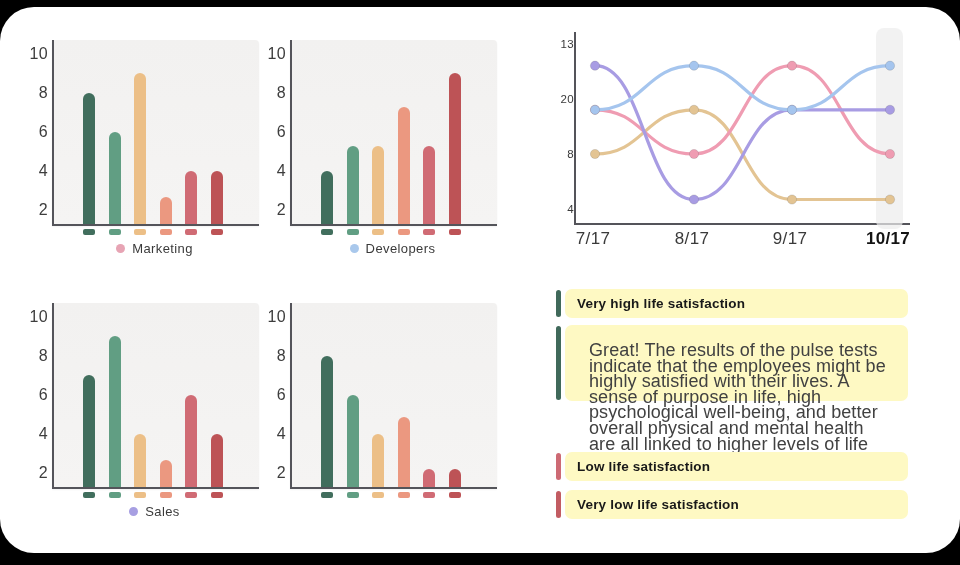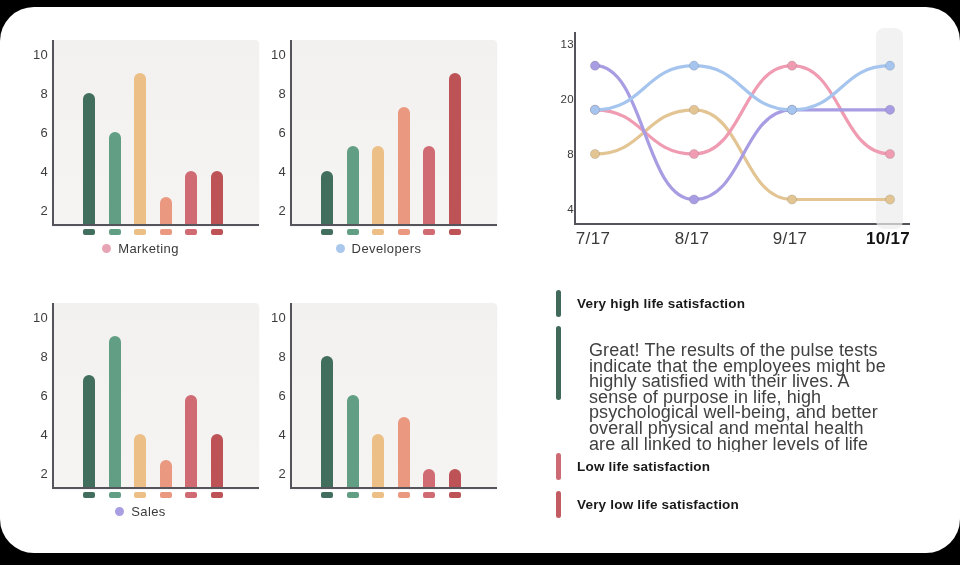--- a/index.html
+++ b/index.html
@@ -5,50 +5,50 @@
   html,body{margin:0;padding:0;}
   body{
     width:960px;height:565px;background:#000;position:relative;overflow:hidden;
     font-family:"Liberation Sans", sans-serif;
   }
   .card{position:absolute;left:0;top:7px;width:960px;height:546px;background:#ffffff;border-radius:34px;}
 
   
   .bar-chart{position:absolute;width:241px;height:230px;}
   .bc-yaxis{position:absolute;left:0;top:0;width:32px;height:184px;}
-  .bc-tick{position:absolute;right:4px;transform:translateY(-50%);font-size:13px;color:#3d3d3d;letter-spacing:.3px;}
+  .bc-tick{position:absolute;right:4px;transform:translateY(-50%);font-size:16px;color:#3d3d3d;letter-spacing:.3px;}
   .bc-panel{
     position:absolute;left:32px;top:0;width:205px;height:184px;
     background:linear-gradient(180deg,#f2f1f0,#f5f4f3);
     border-left:2px solid #54545a;border-bottom:2px solid #54545a;
     border-radius:0 4px 0 0;box-shadow:0 1px 2px rgba(0,0,0,.05);
   }
   .bc-bar{position:absolute;bottom:0;width:12px;border-radius:7px 7px 0 0;}
   .bc-feet{position:absolute;left:34px;top:189px;width:205px;height:6px;}
   .bc-foot{position:absolute;top:0;width:12px;height:6px;border-radius:2px;}
-  .bc-legend{position:absolute;left:0;top:201px;width:241px;display:flex;justify-content:center;align-items:center;gap:7px;}
+  .bc-legend{position:absolute;left:14px;top:201px;width:241px;display:flex;justify-content:center;align-items:center;gap:7px;}
   .legend-dot{width:9px;height:9px;border-radius:50%;}
   .legend-label{font-size:13px;color:#3a3a3a;letter-spacing:.4px;}
 
   
   .line-chart{position:absolute;left:546px;top:26px;width:370px;height:250px;}
   .lc-tick{position:absolute;right:342px;transform:translateY(-50%);font-size:11.5px;color:#3a3a3a;letter-spacing:.3px;}
   .lc-plot{position:absolute;left:28px;top:6px;width:334px;height:191px;
     border-left:2px solid #54545a;border-bottom:2px solid #54545a;}
   .lc-band{position:absolute;top:-4px;height:201px;width:27px;background:#ededed;opacity:.7;border-radius:8px;}
   .lc-plot svg{position:absolute;left:0;top:0;overflow:visible;}
   .lc-xlabel{position:absolute;top:203px;transform:translateX(-50%);font-size:17px;color:#3a3a3a;letter-spacing:.3px;white-space:nowrap;}
   .lc-xlabel.bold{font-weight:bold;color:#141414;}
   .lc-title{position:absolute;left:28px;top:223px;width:334px;text-align:center;font-size:13.5px;color:#5f5f5f;letter-spacing:.5px;}
 
   
   .info-panels{position:absolute;left:556px;top:289px;width:352px;height:232px;}
   .info-row{position:absolute;left:0;width:352px;}
   .info-accent{position:absolute;left:0;top:1px;bottom:1px;width:5px;border-radius:3px;}
-  .info-box{position:absolute;left:9px;right:0;top:0;bottom:0;background:#ffffff;border-radius:7px;
+  .info-box{position:absolute;left:9px;right:0;top:0;bottom:0;background:#fef9c3;border-radius:7px;
     display:flex;align-items:center;padding:0 12px;box-sizing:border-box;}
   .info-box.para{align-items:flex-start;padding:6px 10px 6px 12px;}
   .info-header-text{font-size:13.5px;font-weight:bold;color:#191919;letter-spacing:.2px;}
   .info-para-text{font-size:18px;color:#414141;line-height:15.6px;letter-spacing:.1px;margin:12px;}
 </style>
 </head>
 <body>
 
 <div class="card"></div>
 

